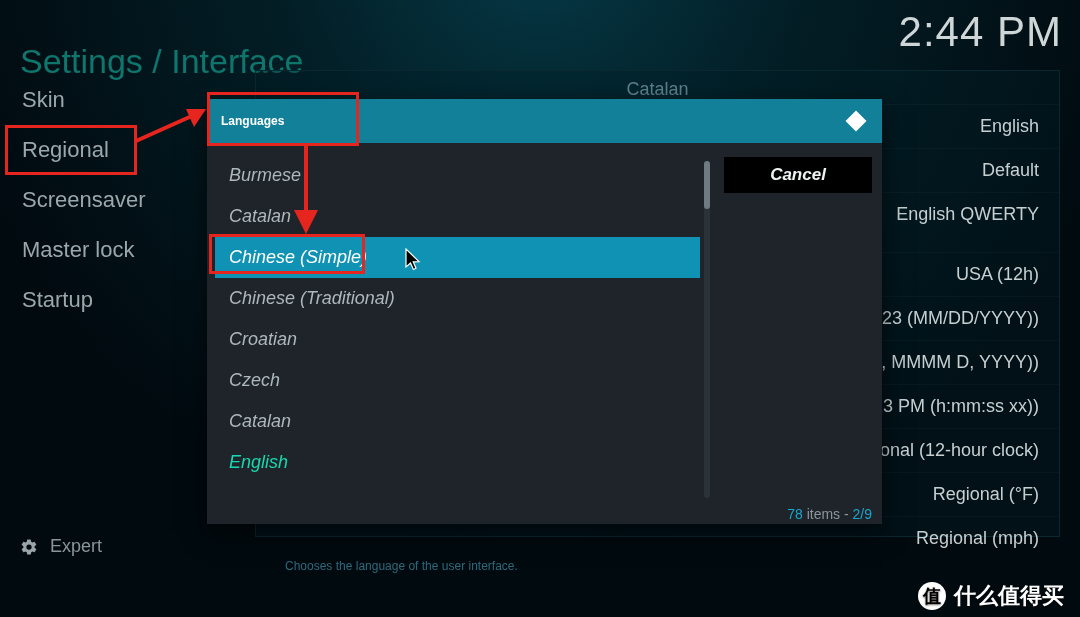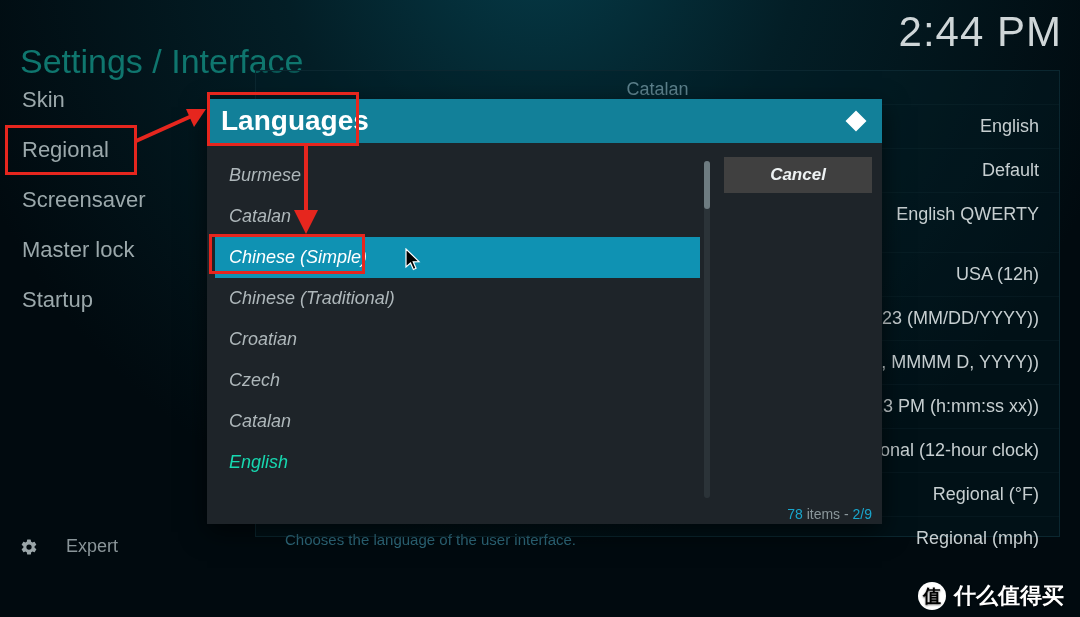--- a/index.html
+++ b/index.html
@@ -68,32 +68,32 @@
     display: flex;
     justify-content: flex-end;
     padding: 11px 20px;
     font-size: 18px;
     color: #c7cfd1;
     border-top: 1px solid rgba(80,120,130,0.08);
   }
   .right-footer {
     position: absolute;
     left: 285px;
-    bottom: 69px;
-    font-size: 15px;
+    bottom: 44px;
+    font-size: 12px;
     color: #2e6b7e;
   }
   
   .expert {
     position: absolute;
     left: 20px;
     bottom: 60px;
     display: flex;
     align-items: center;
-    gap: 28px;
+    gap: 12px;
     color: #8a9599;
     font-size: 18px;
   }
   .gear {
     width: 18px; height: 18px;
     fill: #9aa5a8;
   }
   
   .dialog {
     position: absolute;
@@ -106,21 +106,21 @@
   }
   .dialog-header {
     height: 44px;
     background: #128099;
     display: flex;
     align-items: center;
     justify-content: space-between;
     padding: 0 14px;
     color: #ffffff;
     font-weight: bold;
-    font-size: 28px;
+    font-size: 12px;
   }
   .kodi-logo {
     width: 24px;
     height: 24px;
     fill: #ffffff;
   }
   .dialog-body {
     position: absolute;
     top: 44px;
     left: 0;
@@ -160,21 +160,21 @@
     height: 48px;
     width: 100%;
     border-radius: 3px;
     background: #6e7c81;
   }
   .side-actions {
     width: 148px;
     padding: 14px 10px 0 10px;
   }
   .cancel-btn {
-    background: #404040;
+    background: #000000;
     color: #eef2f3;
     text-align: center;
     padding: 8px 0;
     font-size: 17px;
     font-weight: 600;
   }
   .dialog-status {
     position: absolute;
     bottom: 2px;
     right: 10px;

